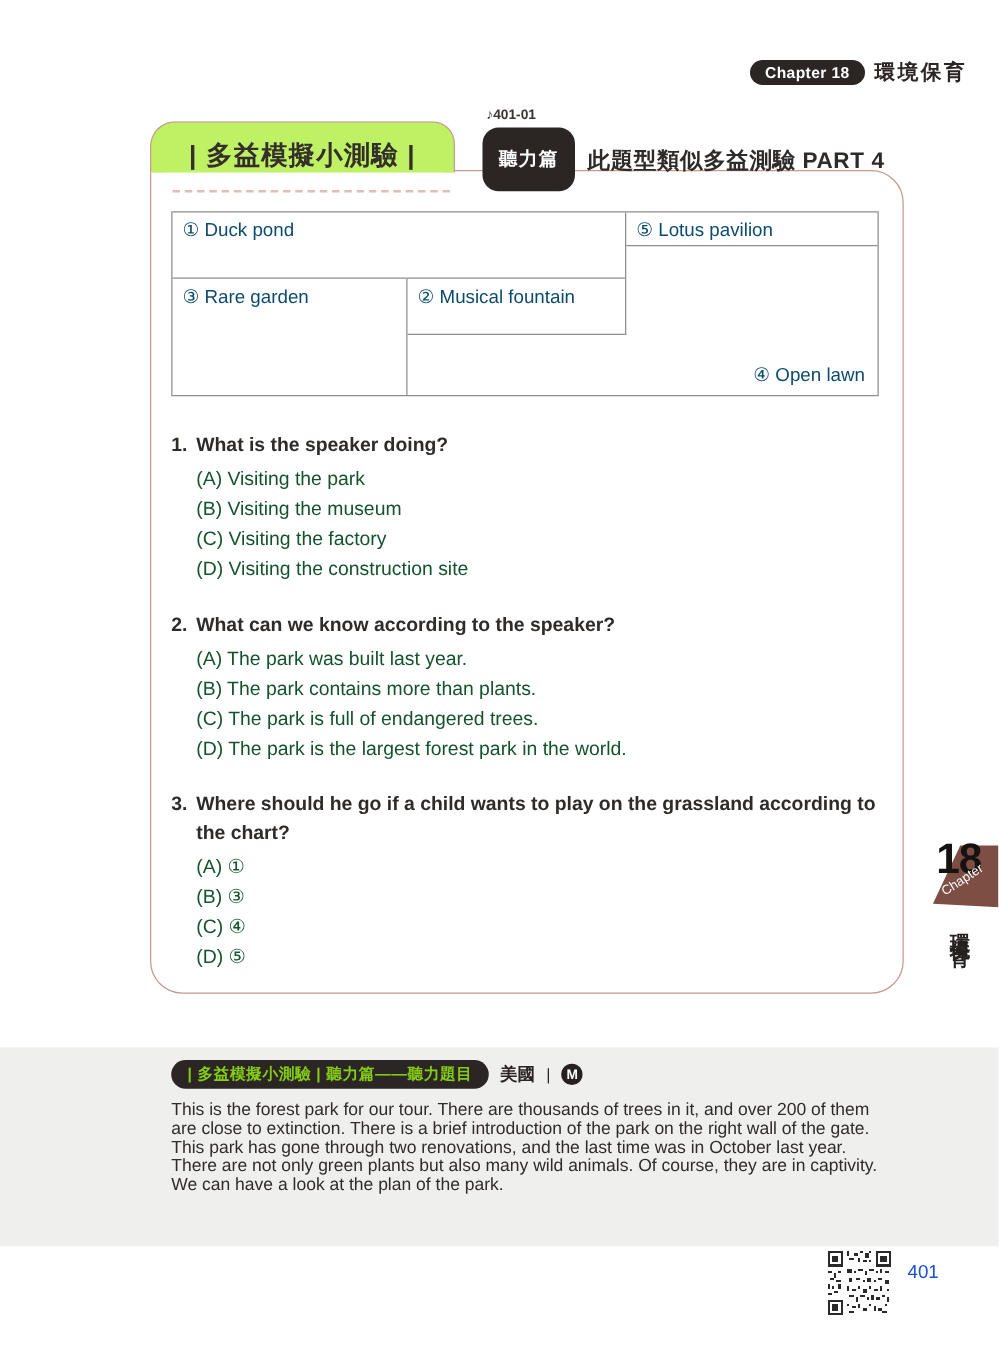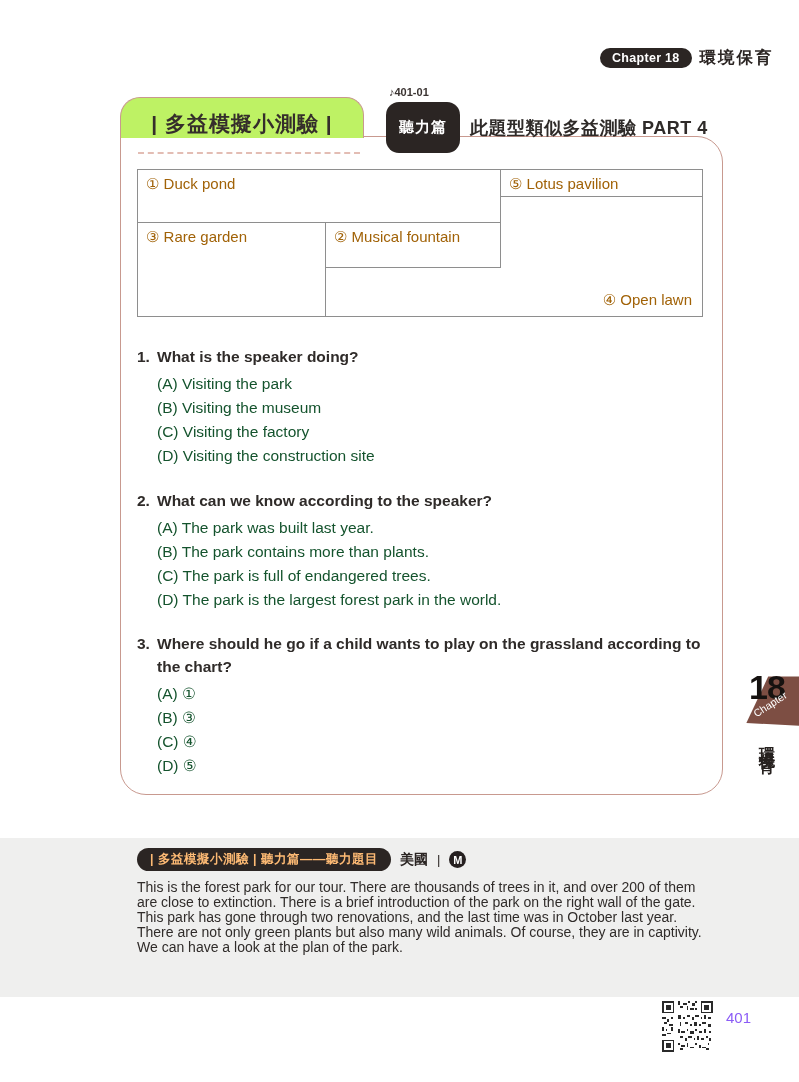--- a/index.html
+++ b/index.html
@@ -20,21 +20,21 @@
               border:1.5px solid #c8998f; border-radius:0 26px 26px 26px; z-index:1; background:#fff; }
   .title-dashes { position:absolute; left:138px; top:152px; width:222px; border-top:2px dashed #e3bdb4; z-index:3; }
 
   .audio-row { position:absolute; left:389px; top:86px; font-size:11px; color:#3b3432; font-weight:bold; z-index:3; }
   .listen-row { position:absolute; left:386px; top:102px; display:flex; align-items:center; gap:10px; z-index:3; }
   .listen-pill { background:#2b2523; color:#fff; font-size:15px; font-weight:bold; padding:16px 13px; border-radius:13px; letter-spacing:1px; }
   .listen-note { font-size:18px; font-weight:bold; color:#2f2b29; letter-spacing:.5px; }
 
   
   .map { position:absolute; left:137px; top:169px; width:566px; height:148px; border:1px solid #8e8e8e; background:#fff; z-index:3; }
-  .map div { position:absolute; font-size:15px; color:#a16207; padding:5px 8px; }
+  .map div { position:absolute; font-size:15px; color:#0c4a6e; padding:5px 8px; }
   .cell-duck     { left:0; top:0; width:363px; height:53px; border-right:1px solid #8e8e8e; border-bottom:1px solid #8e8e8e; }
   .cell-lotus    { left:363px; top:0; width:201px; height:27px; border-bottom:1px solid #8e8e8e; }
   .cell-rare     { left:0; top:53px; width:188px; height:93px; border-right:1px solid #8e8e8e; }
   .cell-fountain { left:188px; top:53px; width:175px; height:45px; border-right:1px solid #8e8e8e; border-bottom:1px solid #8e8e8e; }
   .cell-lawn     { right:2px; bottom:2px; text-align:right; }
 
   
   .question { position:absolute; left:137px; width:566px; z-index:3; }
   .q1 { top:345px; } .q2 { top:489px; } .q3 { top:632px; }
   .stem { display:flex; font-size:15.5px; font-weight:bold; color:#2f2b29; line-height:23px; }
@@ -49,30 +49,30 @@
               clip-path:polygon(45% 8%, 100% 8%, 100% 96%, 6% 91%); }
   .side-num { position:absolute; left:9px; top:0px; font-size:34px; font-weight:bold; color:#161210; letter-spacing:-1px; }
   .side-word { position:absolute; left:2px; top:30px; width:56px; text-align:center; color:#fff; font-size:10.5px;
                transform:rotate(-33deg); }
   .side-vert { position:absolute; left:16px; top:66px; writing-mode:vertical-rl; text-orientation:upright;
                font-size:16px; font-weight:bold; color:#26211f; letter-spacing:3px; }
 
   
   .band { position:absolute; left:0; top:838px; width:799px; height:159px; background:#efefee; }
   .band-head { position:absolute; left:137px; top:10px; display:flex; align-items:center; gap:9px; }
-  .band-pill { background:#2b2523; color:#fdba74; font-size:12.5px; font-weight:bold; padding:3px 13px; border-radius:12px; letter-spacing:.5px; }
+  .band-pill { background:#2b2523; color:#84cc16; font-size:12.5px; font-weight:bold; padding:3px 13px; border-radius:12px; letter-spacing:.5px; }
   .band-accent { font-size:14px; font-weight:bold; color:#2b2523; }
   .band-sep { font-size:13px; color:#2b2523; }
   .speaker-m { width:17px; height:17px; border-radius:50%; background:#262020; color:#fff; font-size:11px; font-weight:bold;
                display:flex; align-items:center; justify-content:center; }
   .band-text { position:absolute; left:137px; top:42px; width:579px; font-size:14px; line-height:15px; color:#302c2a; }
 
   
   .qr { position:absolute; left:662px; top:1000px; width:51px; height:53px; }
-  .page-num { position:absolute; left:726px; top:1009px; font-size:15px; color:#8b5cf6; }
+  .page-num { position:absolute; left:726px; top:1009px; font-size:15px; color:#1d4ed8; }
 </style>
 </head>
 <body>
 
 <div class="page">
 
   <div class="chap-header">
     <span class="chap-pill">Chapter 18</span>
     <span class="chap-word">環境保育</span>
   </div>

